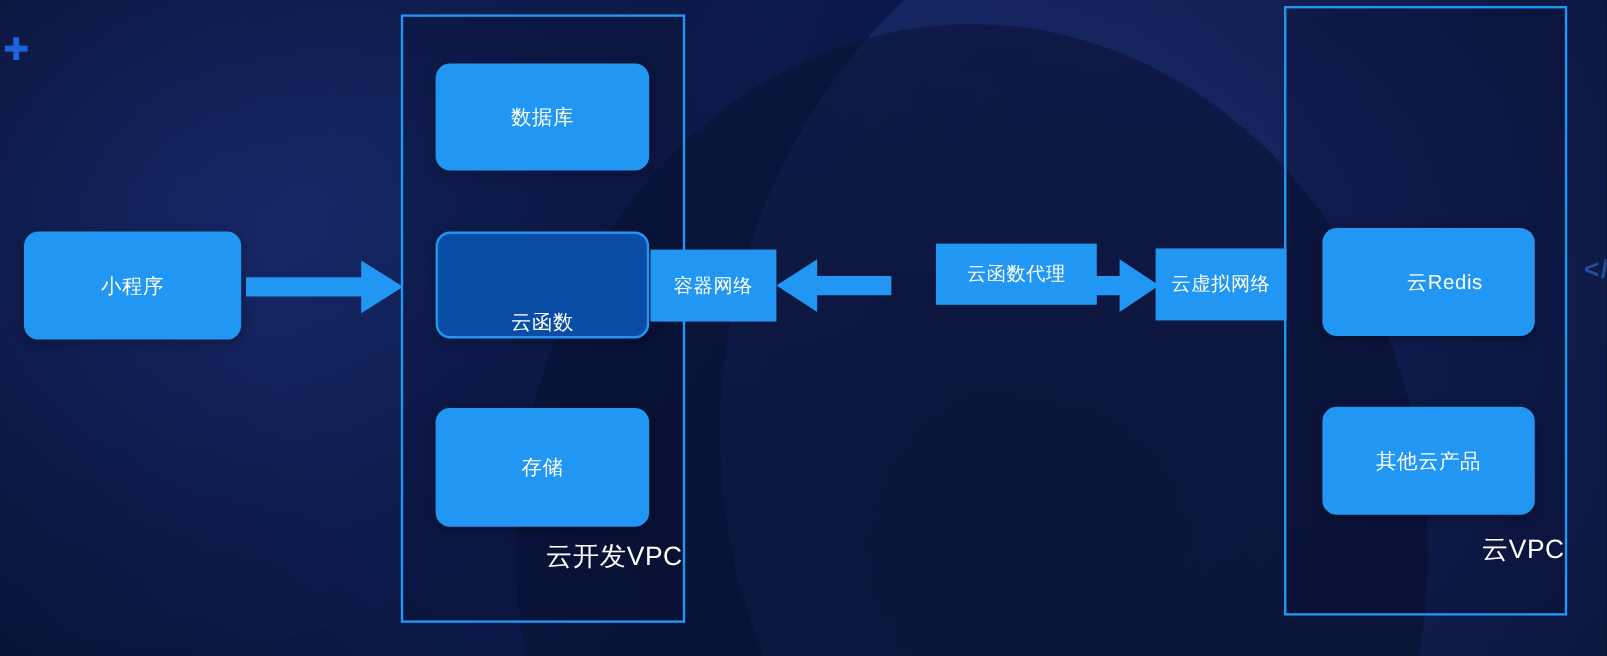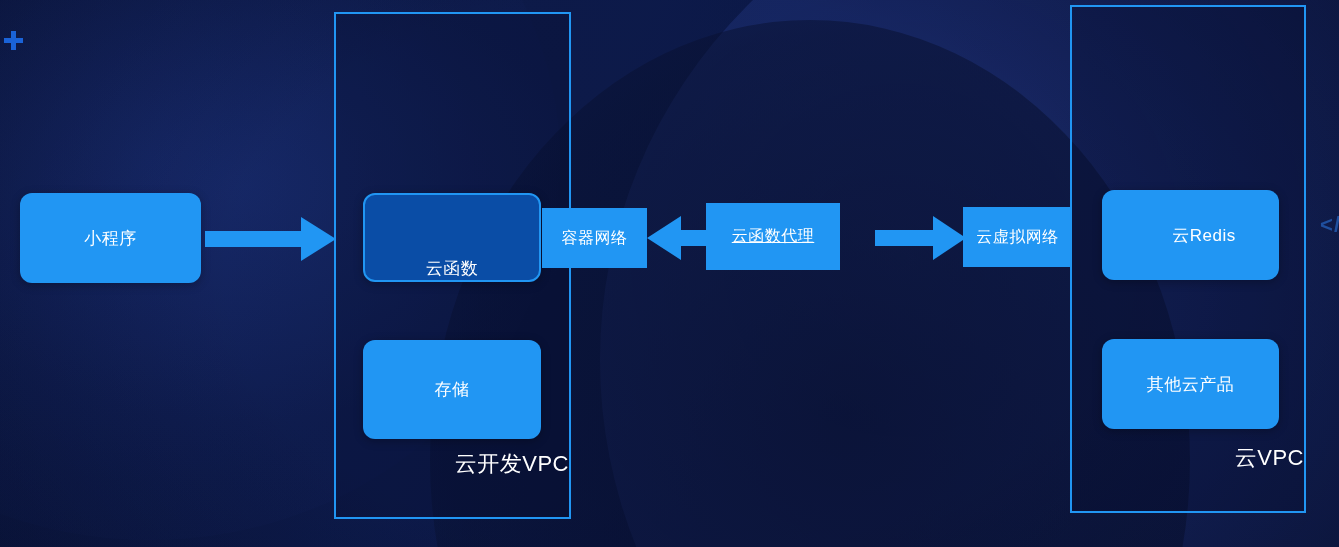--- a/index.html
+++ b/index.html
@@ -146,21 +146,21 @@
     justify-content: center;
     background: #2196f3;
     color: #ffffff;
     font-size: 16px;
     letter-spacing: 0.5px;
     white-space: nowrap;
     box-sizing: border-box;
     z-index: 6;
   }
   #box-container-net { left: 542px; top: 208px; width: 105px; height: 60px; }
-  #box-scf-proxy     { left: 706px; top: 203px; width: 134px; height: 67px; text-decoration: underline; }
+  #box-scf-proxy     { left: 780px; top: 203px; width: 134px; height: 51px; }
   #box-vnet          { left: 963px; top: 207px; width: 109px; height: 60px; justify-content: center; }
 
   
   .arrow {
     position: absolute;
     z-index: 5;
   }
   .arrow svg { display: block; }
 
   #arrow-mini-to-vpc  { left: 205px; top: 213px; }
@@ -187,20 +187,23 @@
   <div class="arrow" id="arrow-mini-to-vpc">
     <svg width="132" height="52" viewBox="0 0 132 52">
       <polygon points="0,18 96,18 96,4 131,26 96,48 96,34 0,34" fill="#2196f3"></polygon>
     </svg>
   </div>
 
   <div class="vpc" id="vpc-left">
     <span class="vpc-label">云开发VPC</span>
   </div>
 
+  <div class="svc" id="box-db">
+    <span>数据库</span>
+  </div>
   <div class="svc outlined" id="box-scf">
     <span>云函数</span>
   </div>
   <div class="svc" id="box-storage">
     <span>存储</span>
   </div>
 
   <div class="netbox" id="box-container-net">
     <span>容器网络</span>
   </div>

